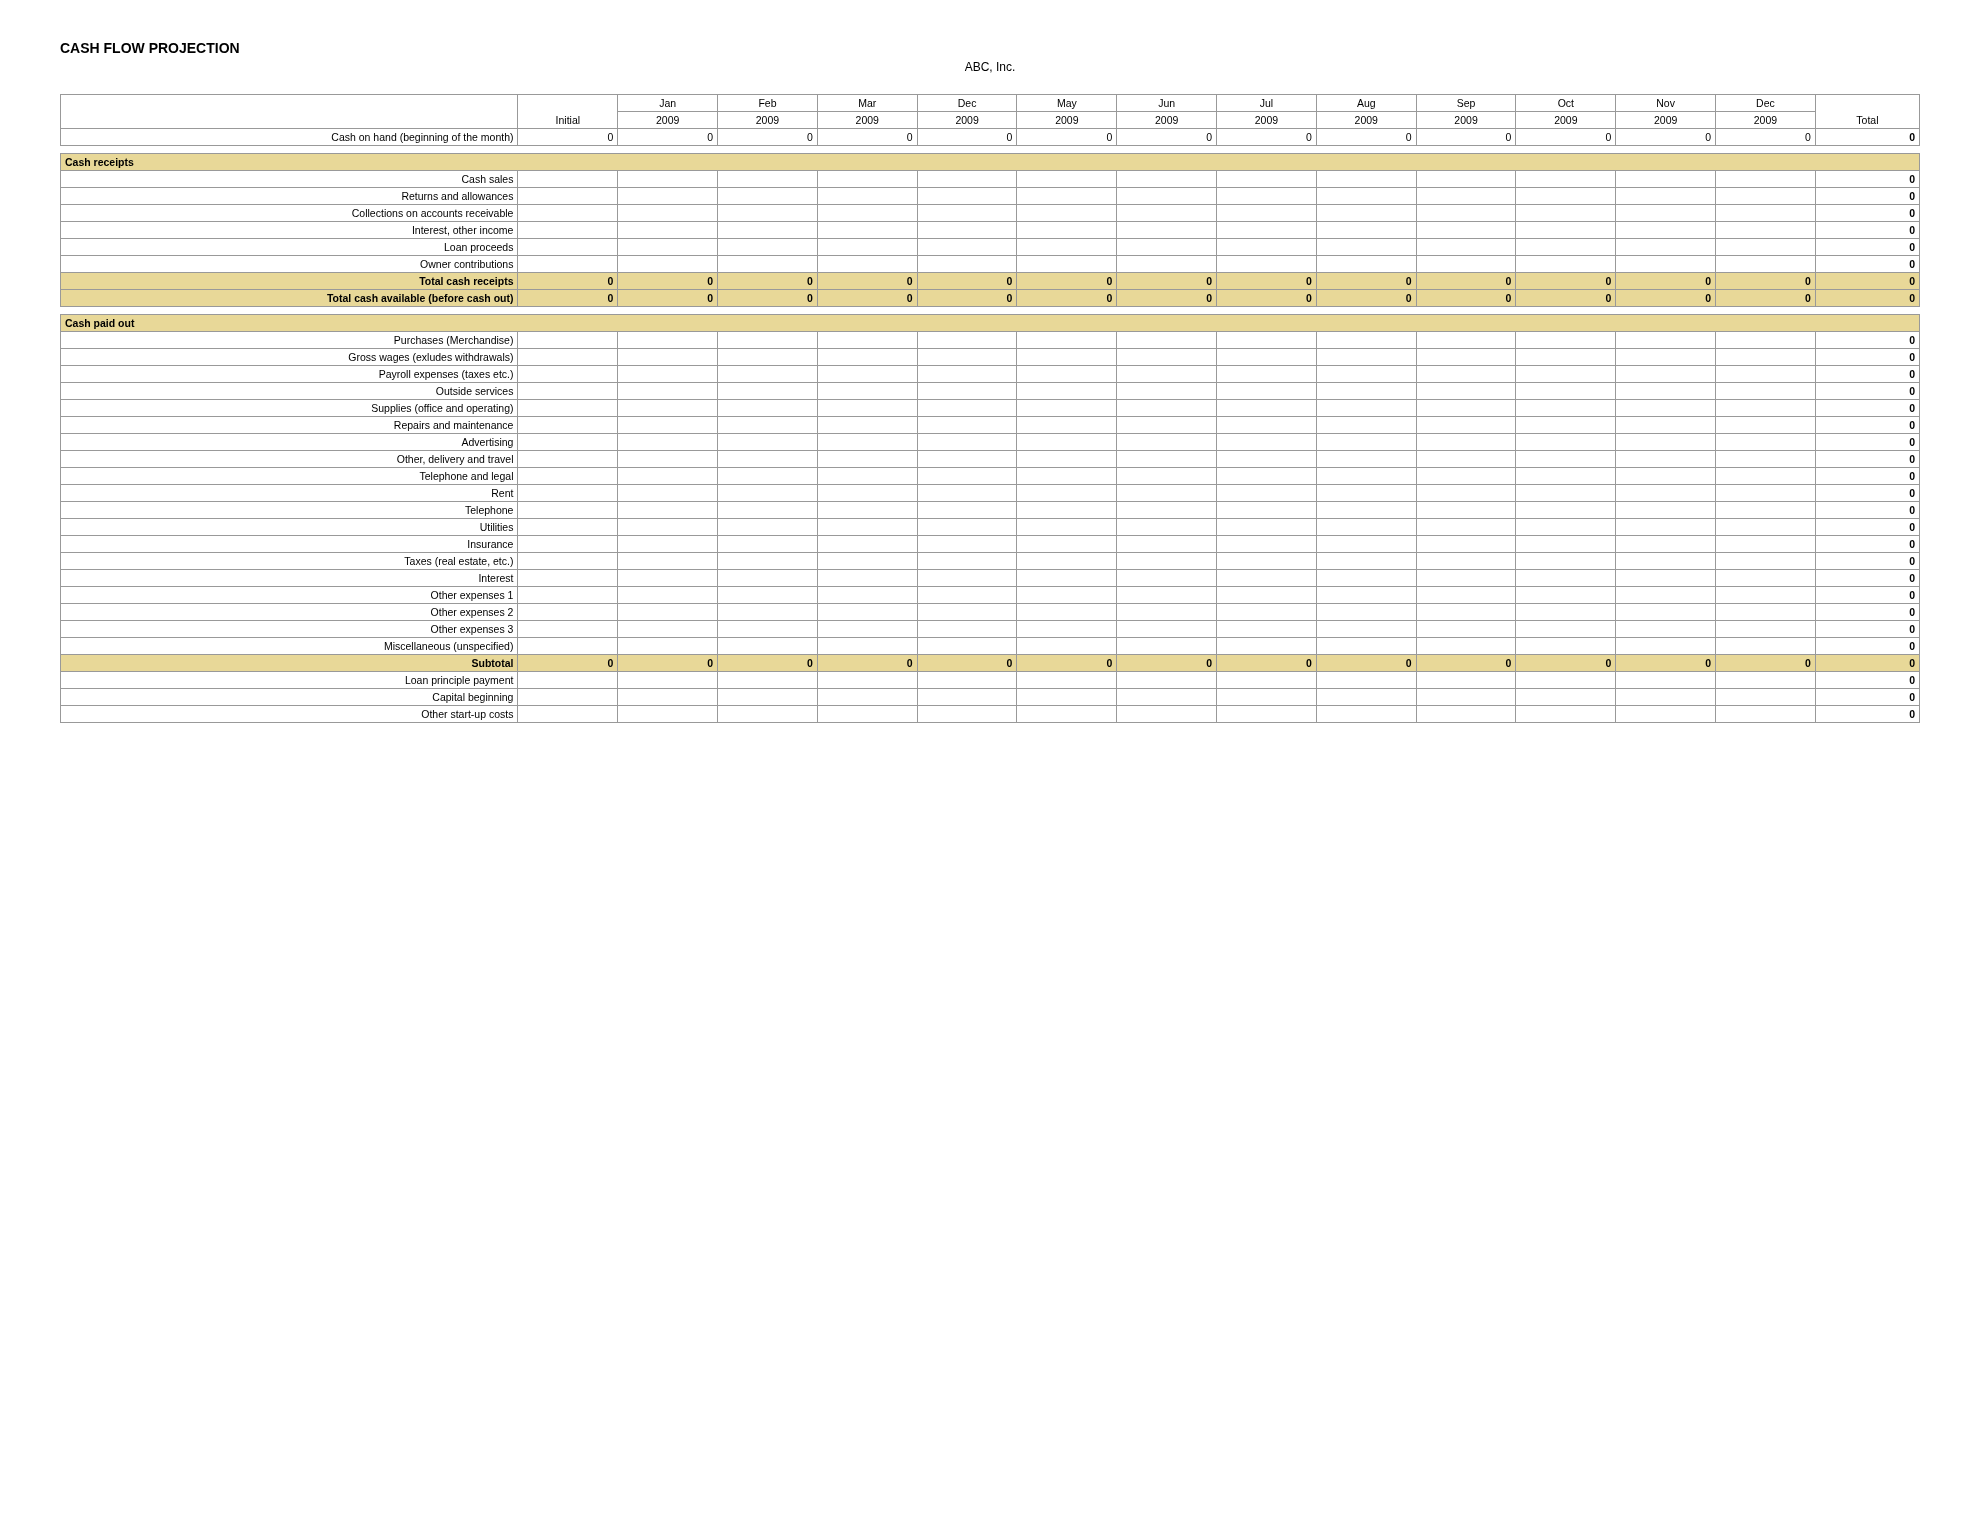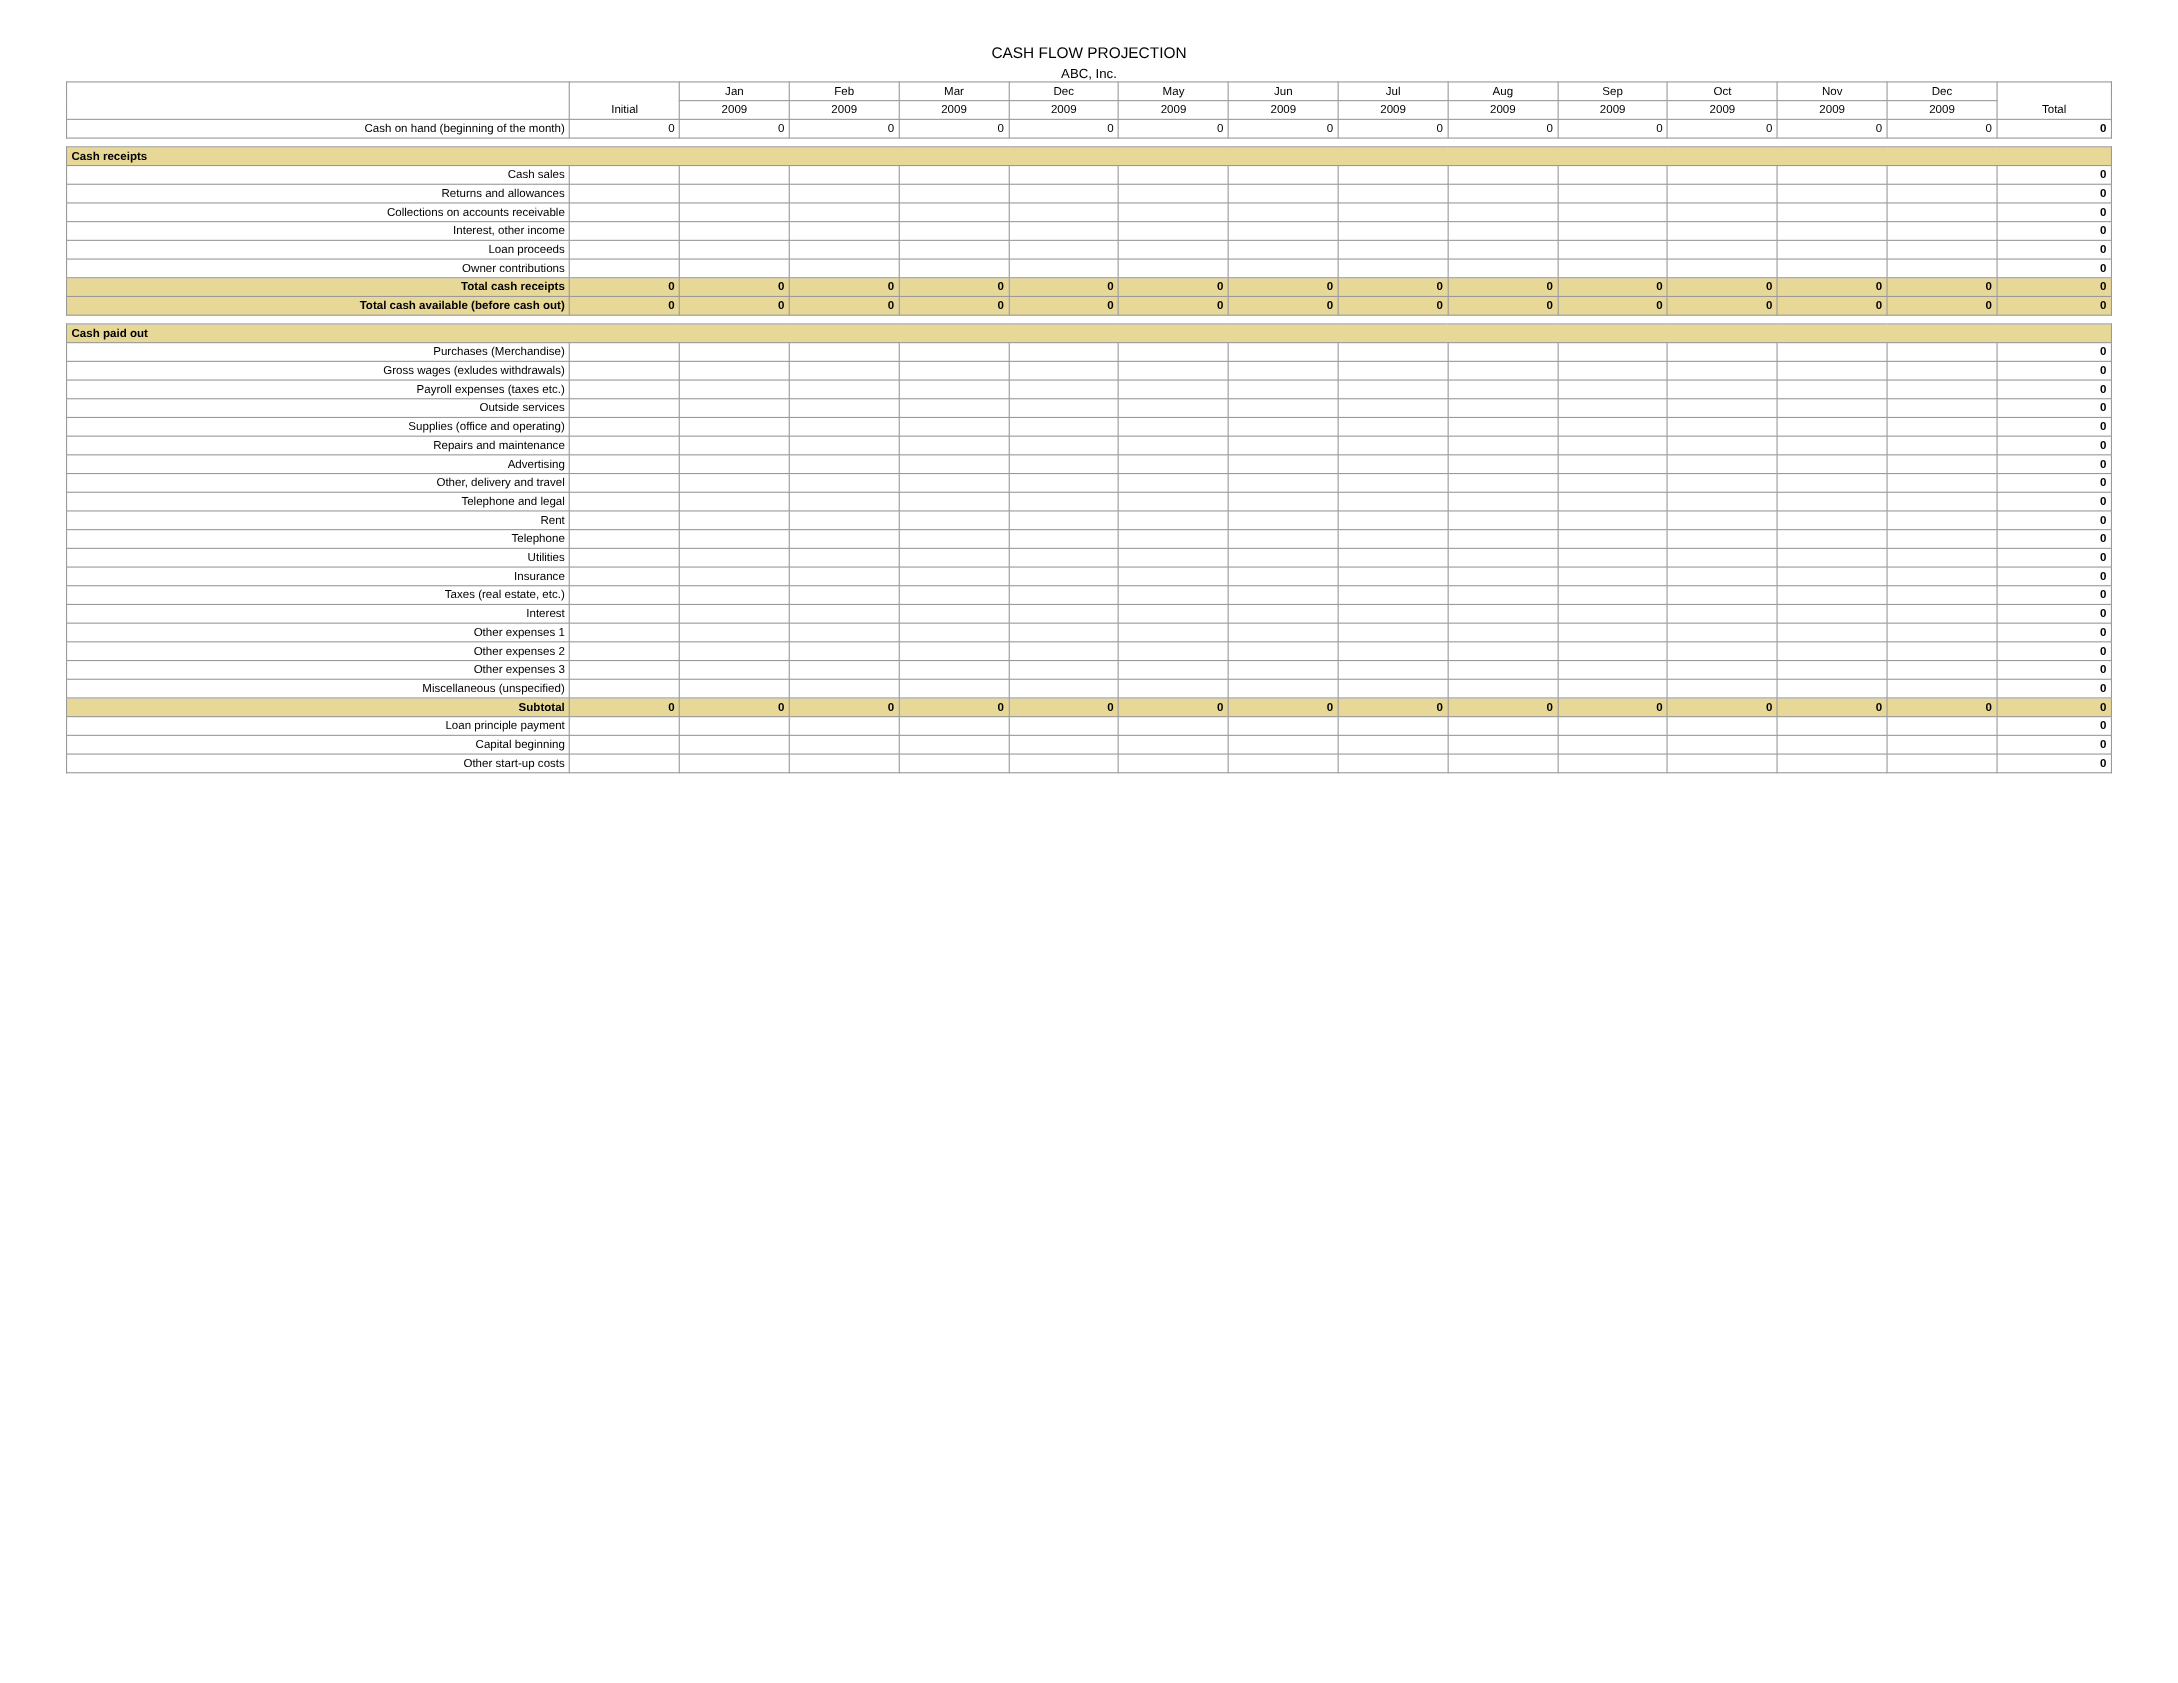--- a/index.html
+++ b/index.html
@@ -4,28 +4,28 @@
   <style>
     * { margin: 0; padding: 0; box-sizing: border-box; }
     body {
       background: #fff;
       font-family: Arial, sans-serif;
       font-size: 11px;
       color: #000;
       padding: 40px 60px;
     }
     .page-title {
-      text-align: center;
-      font-weight: normal;
+      font-weight: bold;
       font-size: 14px;
       margin-bottom: 4px;
     }
     .page-subtitle {
       text-align: center;
       font-size: 12px;
+      margin-bottom: 20px;
     }
     table {
       width: 100%;
       border-collapse: collapse;
       font-size: 10.5px;
     }
     th, td {
       border: 1px solid #999;
       padding: 2px 4px;
       text-align: right;

